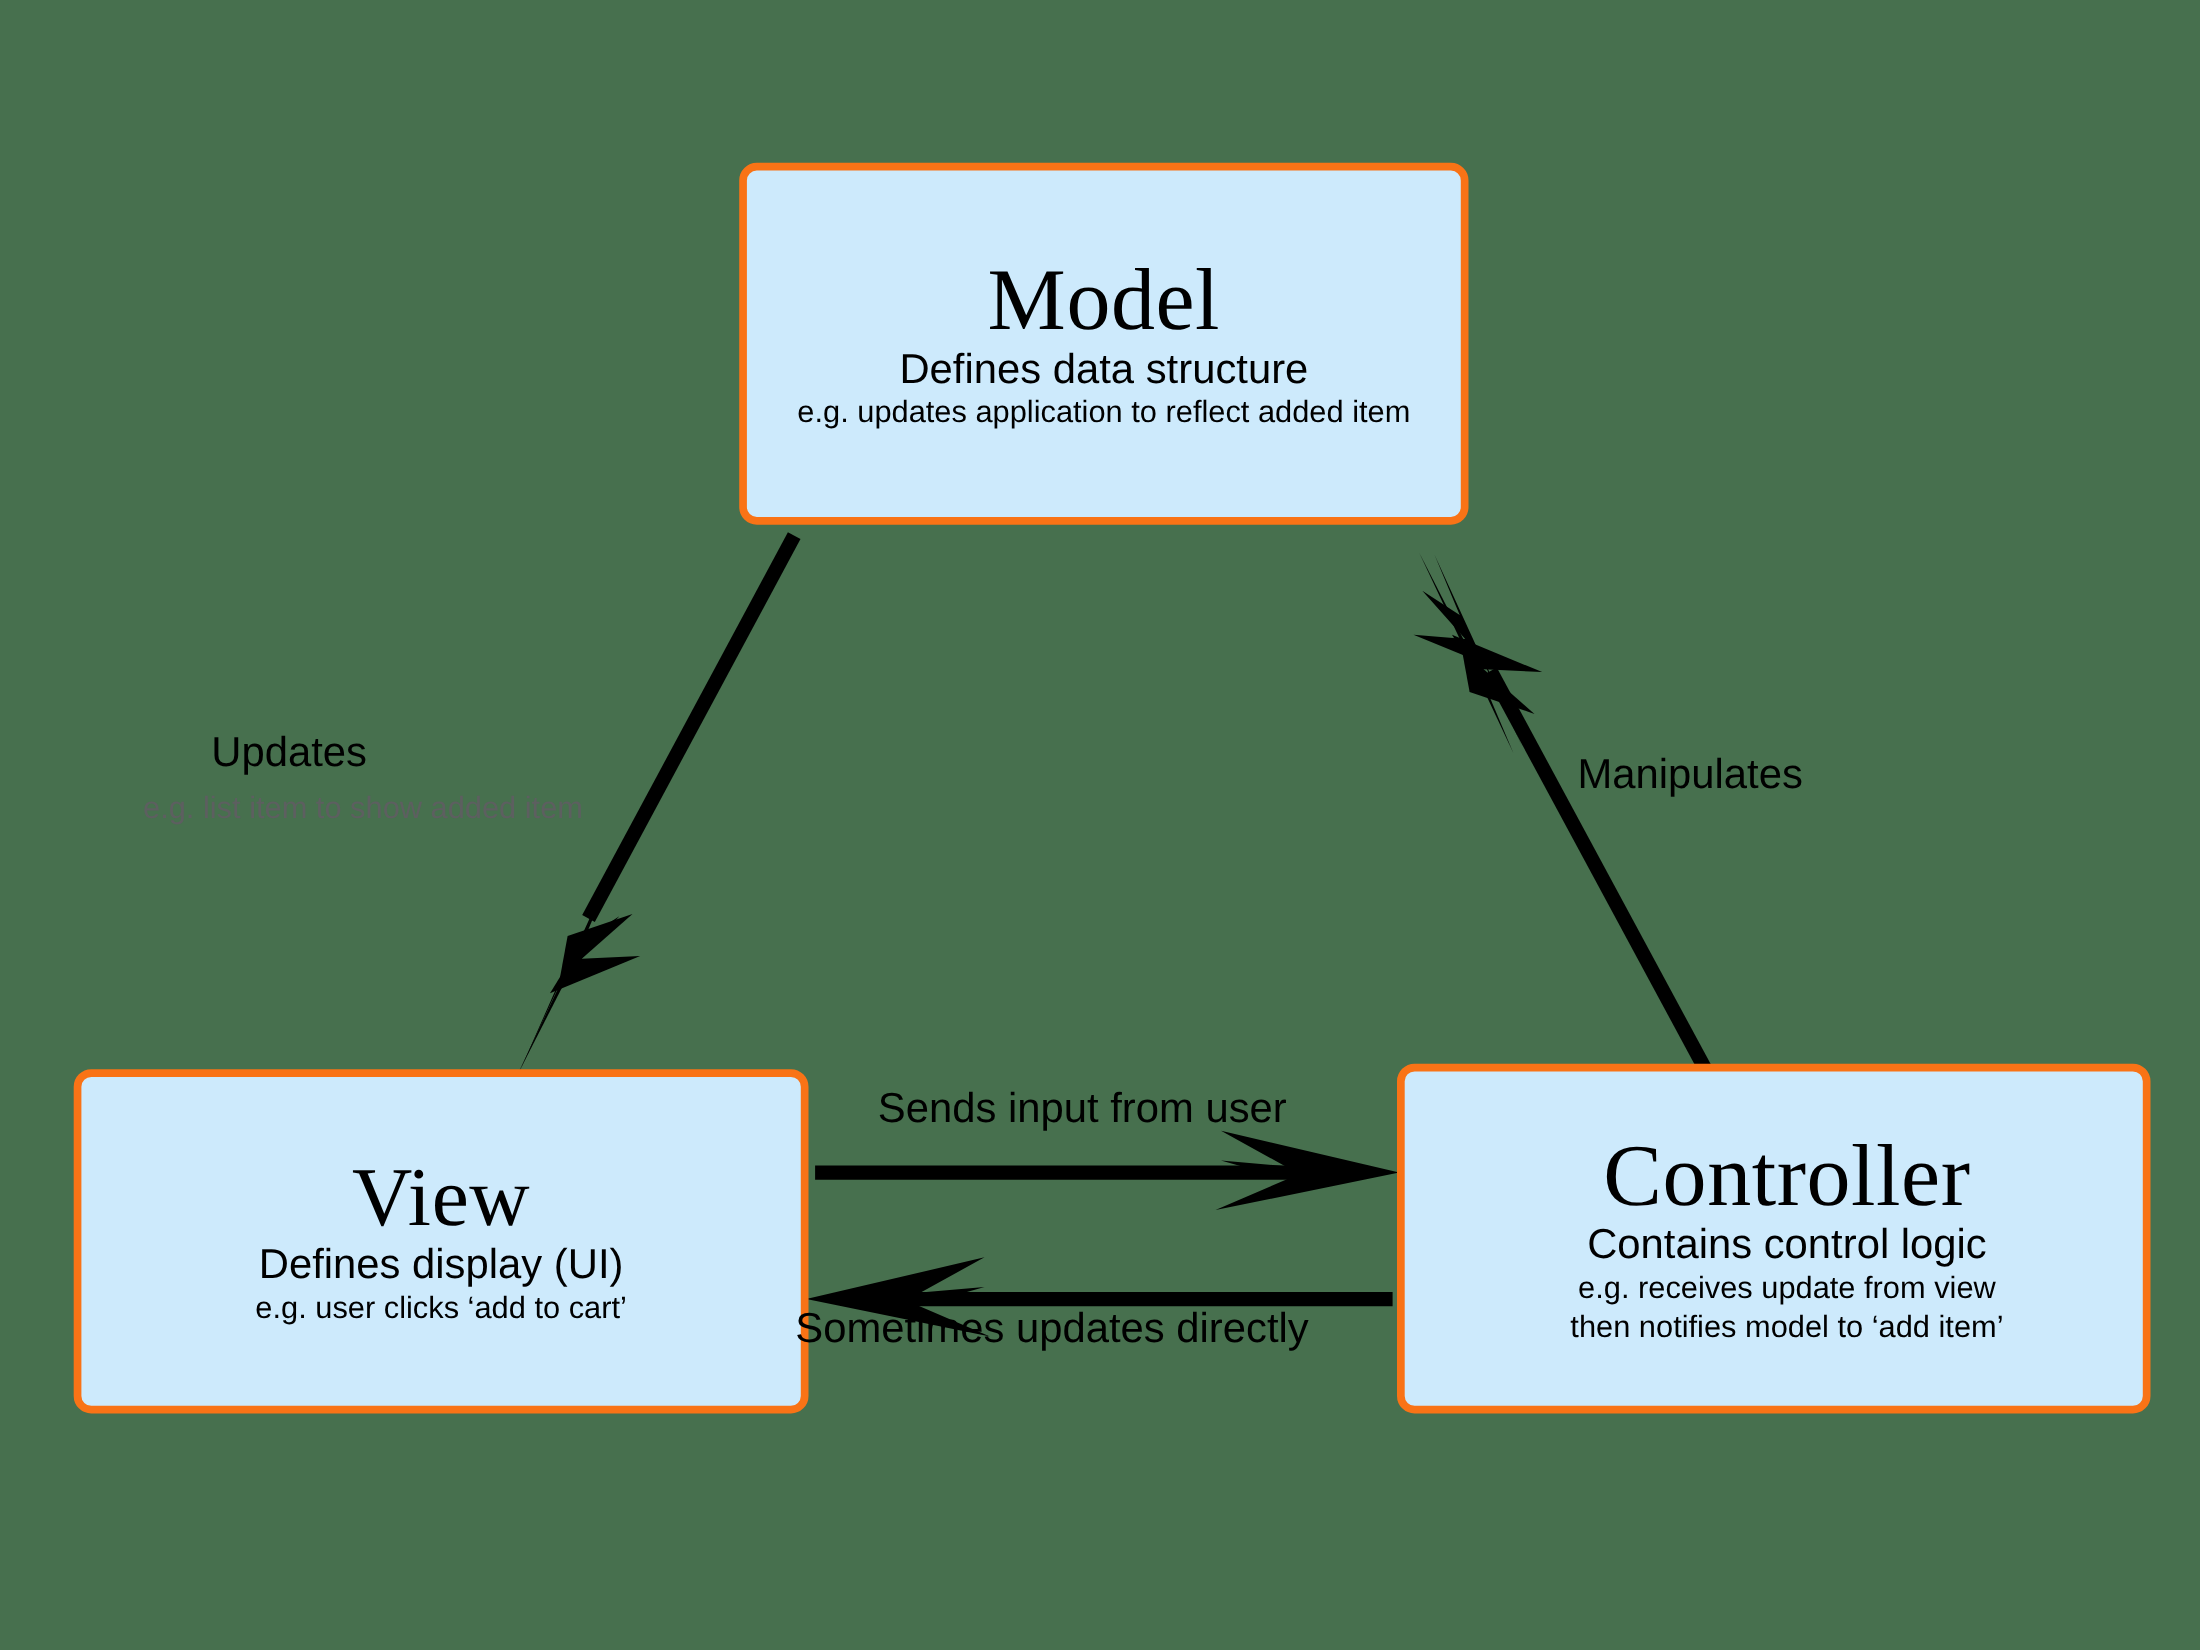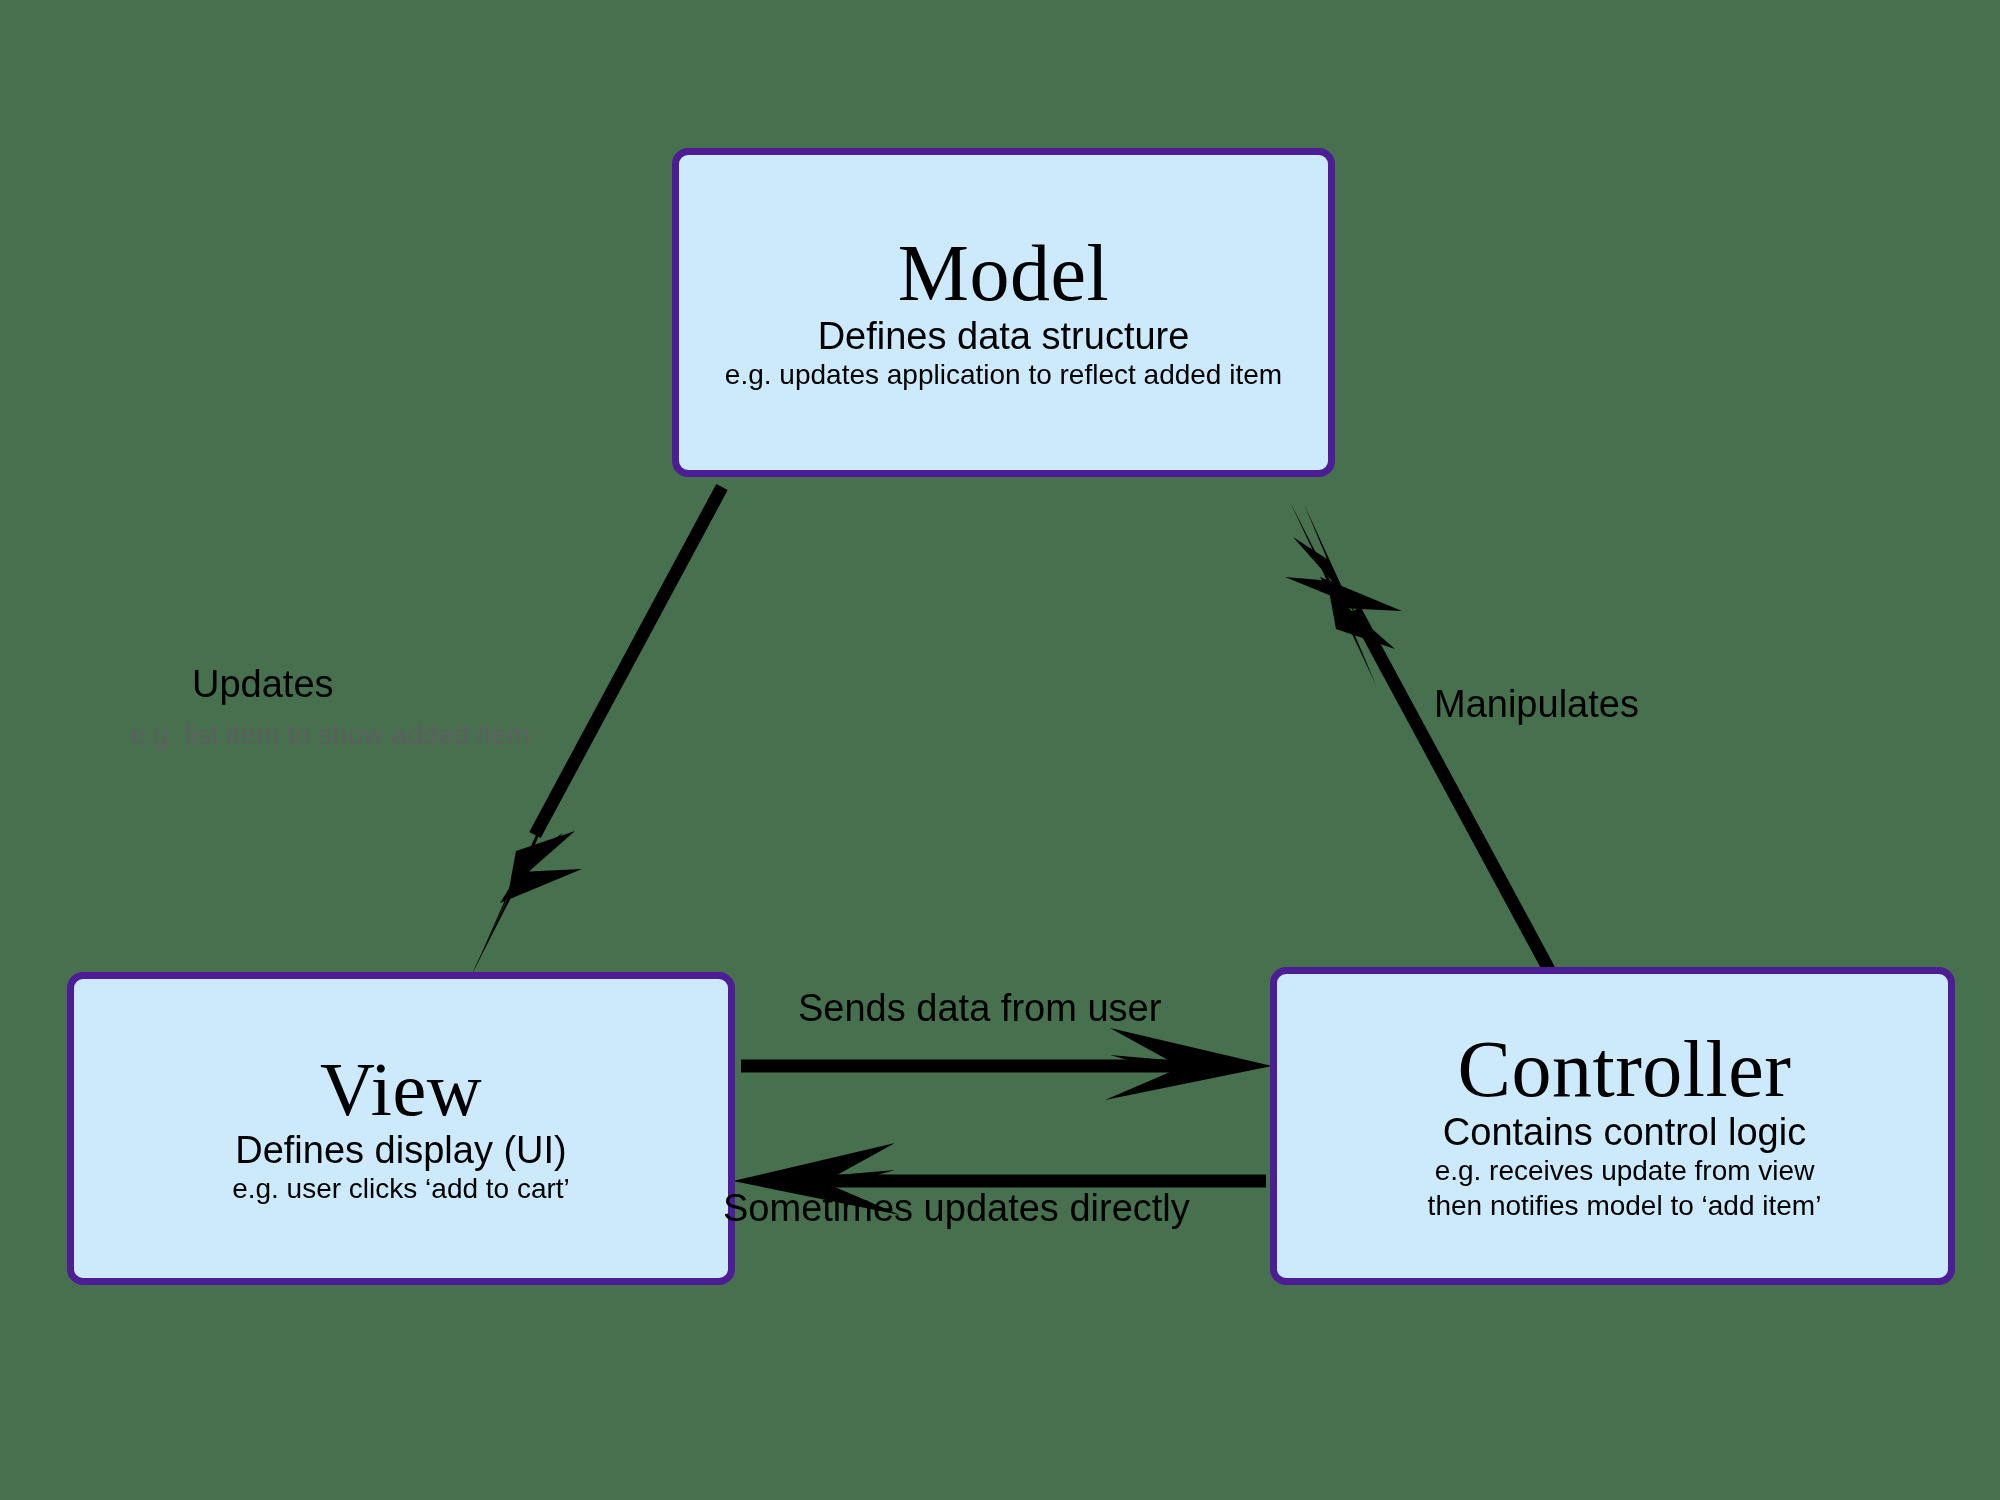--- a/index.html
+++ b/index.html
@@ -17,21 +17,21 @@
   }
   #diagram {
     position: absolute;
     inset: 0;
     width: 2000px;
     height: 1500px;
   }
   .node-box {
     position: absolute;
     background: #cdeafc;
-    border: 7px solid #4c1d95;
+    border: 7px solid #f97316;
     border-radius: 16px;
     box-sizing: border-box;
     display: flex;
     flex-direction: column;
     align-items: center;
     justify-content: center;
     text-align: center;
   }
   #node-model   { left: 672px;  top: 148px;  width: 663px; height: 329px; }
   #node-view    { left: 67px;   top: 972px;  width: 668px; height: 313px; }
@@ -124,16 +124,16 @@
   <div class="node-box" id="node-controller">
     <div class="node-title">Controller</div>
     <div class="node-sub">Contains control logic</div>
     <div class="node-eg">e.g. receives update from view</div>
     <div class="node-eg">then notifies model to ‘add item’</div>
   </div>
 
   <div class="edge-label bold" id="label-updates">Updates</div>
   <div class="edge-label muted" id="label-updates-eg">e.g. list item to show added item</div>
   <div class="edge-label" id="label-manipulates">Manipulates</div>
-  <div class="edge-label" id="label-sends-input">Sends data from user</div>
+  <div class="edge-label" id="label-sends-input">Sends input from user</div>
   <div class="edge-label" id="label-sometimes">Sometimes updates directly</div>
 
 </div>
 
 </body></html>

